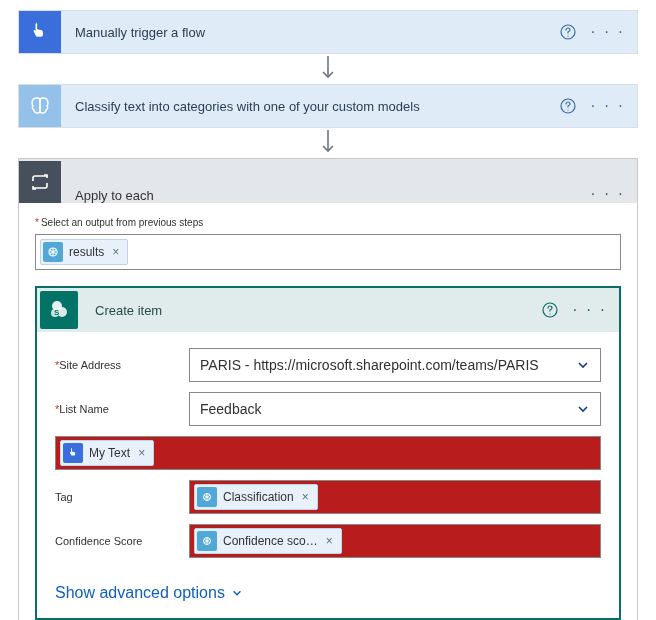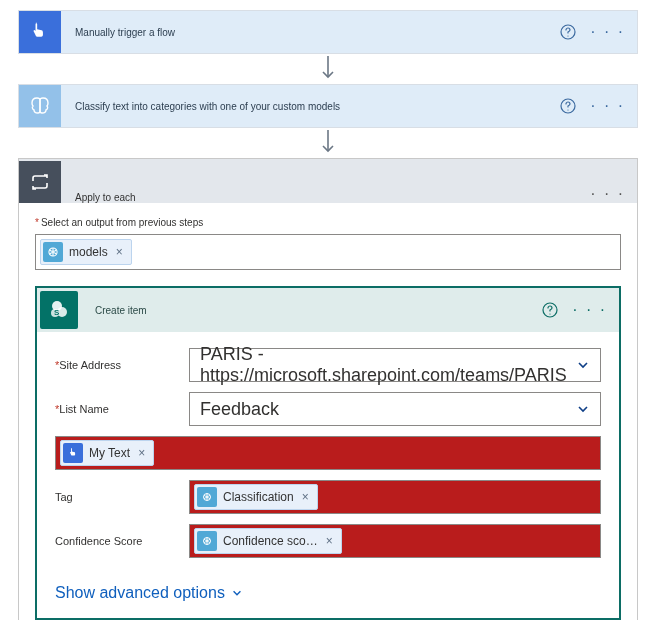--- a/index.html
+++ b/index.html
@@ -2,21 +2,21 @@
 <html><head>
 <meta charset="utf-8">
 <style>
   * { box-sizing: border-box; margin: 0; padding: 0; }
   body { font-family: "Segoe UI", Arial, sans-serif; font-size: 13px; background: #ffffff; color: #323130; width: 656px; }
   .canvas { padding: 10px 18px; }
   .card { border: 1px solid #d8dee5; background: #dfecf8; display: flex; align-items: center; height: 44px; }
   .card-icon { width: 42px; height: 42px; display: flex; align-items: center; justify-content: center; flex: 0 0 42px; }
   .card-icon.blue { background: #3a6fdb; }
   .card-icon.lightblue { background: #93c1e9; }
-  .card-title { flex: 1; padding-left: 14px; font-size: 10px; color: #2c3e50; }
+  .card-title { flex: 1; padding-left: 14px; font-size: 13px; color: #2c3e50; }
   .card-actions { display: flex; align-items: center; gap: 14px; padding-right: 12px; }
   .help-icon, .more-icon { color: #3b699f; display: flex; align-items: center; justify-content: center; }
   .more-icon { letter-spacing: 2px; font-size: 16px; }
   .arrow-down { display: flex; justify-content: center; height: 30px; align-items: center; }
   .arrow-down svg { display: block; }
   
   .apply-container { border: 1px solid #c8c8c8; }
   .apply-header { background: #e3e7ec; display: flex; align-items: flex-end; height: 44px; }
   .apply-header .card-icon { background: #464f5c; }
   .apply-header .card-title { color: #333; }
@@ -39,21 +39,21 @@
   .nested-header { background: #dfeceb; display: flex; align-items: center; height: 44px; }
   .nested-header .card-icon { background: #037267; border-radius: 2px; width: 38px; height: 38px; margin: 3px; flex: 0 0 38px; }
   .nested-header .card-title { color: #2b4a47; }
   .nested-header .help-icon, .nested-header .more-icon { color: #0c6d65; }
   .nested-body { padding: 16px 18px 12px; background: #fff; }
   
   .form-row { display: flex; align-items: center; margin-bottom: 10px; }
   .form-row .flabel { width: 134px; font-size: 11px; color: #323130; flex-shrink: 0; }
   .form-row .flabel .req { color: #c0392b; }
   .fcontrol { flex: 1; }
-  .select-ctrl { border: 1px solid #8a8886; height: 34px; display: flex; align-items: center; justify-content: space-between; padding: 0 10px; font-size: 18px; color: #323130; background: #fff; }
+  .select-ctrl { border: 1px solid #8a8886; height: 34px; display: flex; align-items: center; justify-content: space-between; padding: 0 10px; font-size: 14px; color: #323130; background: #fff; }
   .select-ctrl .chev { color: #0f3f87; }
   .input-ctrl { border: 1px solid #8a8886; min-height: 34px; display: flex; align-items: center; padding: 3px 4px; background: #b91c1c; flex-wrap: wrap; gap: 4px; }
   
   .adv-link { color: #0f5fbd; font-size: 16px; display: inline-flex; align-items: center; gap: 6px; margin-top: 12px; padding: 4px 0; cursor: pointer; }
   .adv-link .chev { color: #0f5fbd; }
   
   svg { display: block; }
 </style>
 </head>
 <body>
@@ -131,21 +131,21 @@
     <div class="apply-body">
       <span class="field-label"><span class="req">*</span><span>Select an output from previous steps</span></span>
       <div class="token-input">
         <span class="token">
           <span class="ticon tai">
             <svg width="14" height="14" viewBox="0 0 24 24" fill="none" stroke="white" stroke-width="1.8">
                 <circle cx="12" cy="12" r="7"></circle>
                 <path d="M12 5v14M6 8c3 4 9 4 12 0M6 16c3-4 9-4 12 0"></path>
               </svg>
           </span>
-          <span class="txt">models</span>
+          <span class="txt">results</span>
           <span class="tx">×</span>
         </span>
       </div>
 
       <div class="nested">
         <div class="nested-header">
           <div class="card-icon">
             <svg width="24" height="24" viewBox="0 0 24 24" fill="white">
                 <circle cx="10" cy="8" r="5" opacity="0.9"></circle>
                 <circle cx="15" cy="14" r="5" opacity="0.85"></circle>

